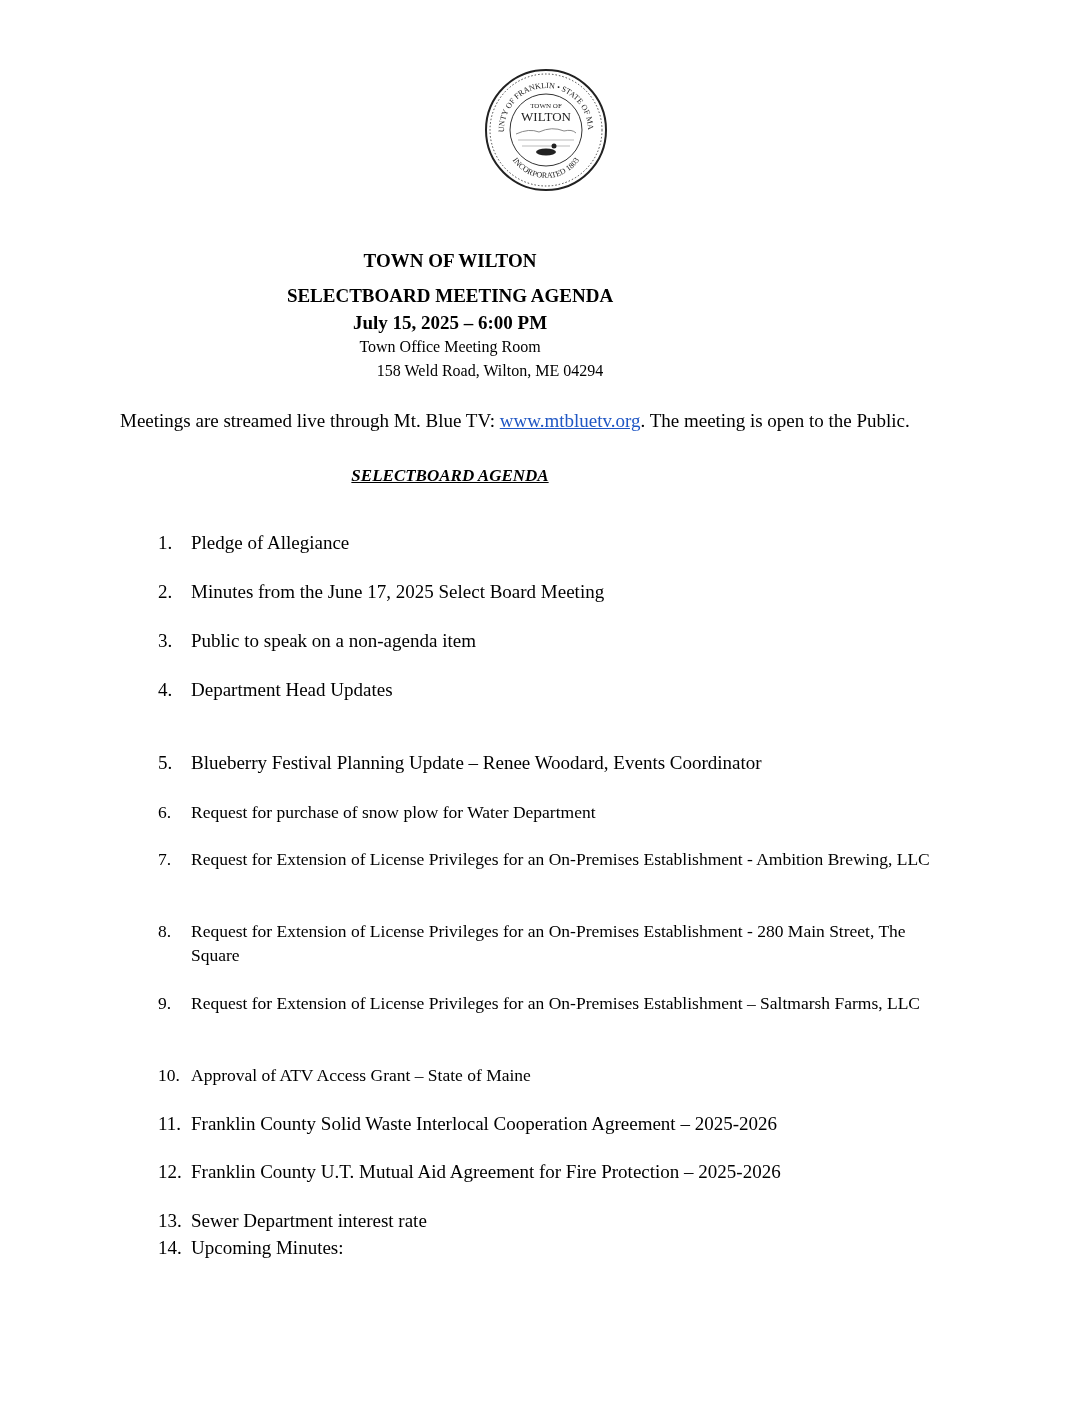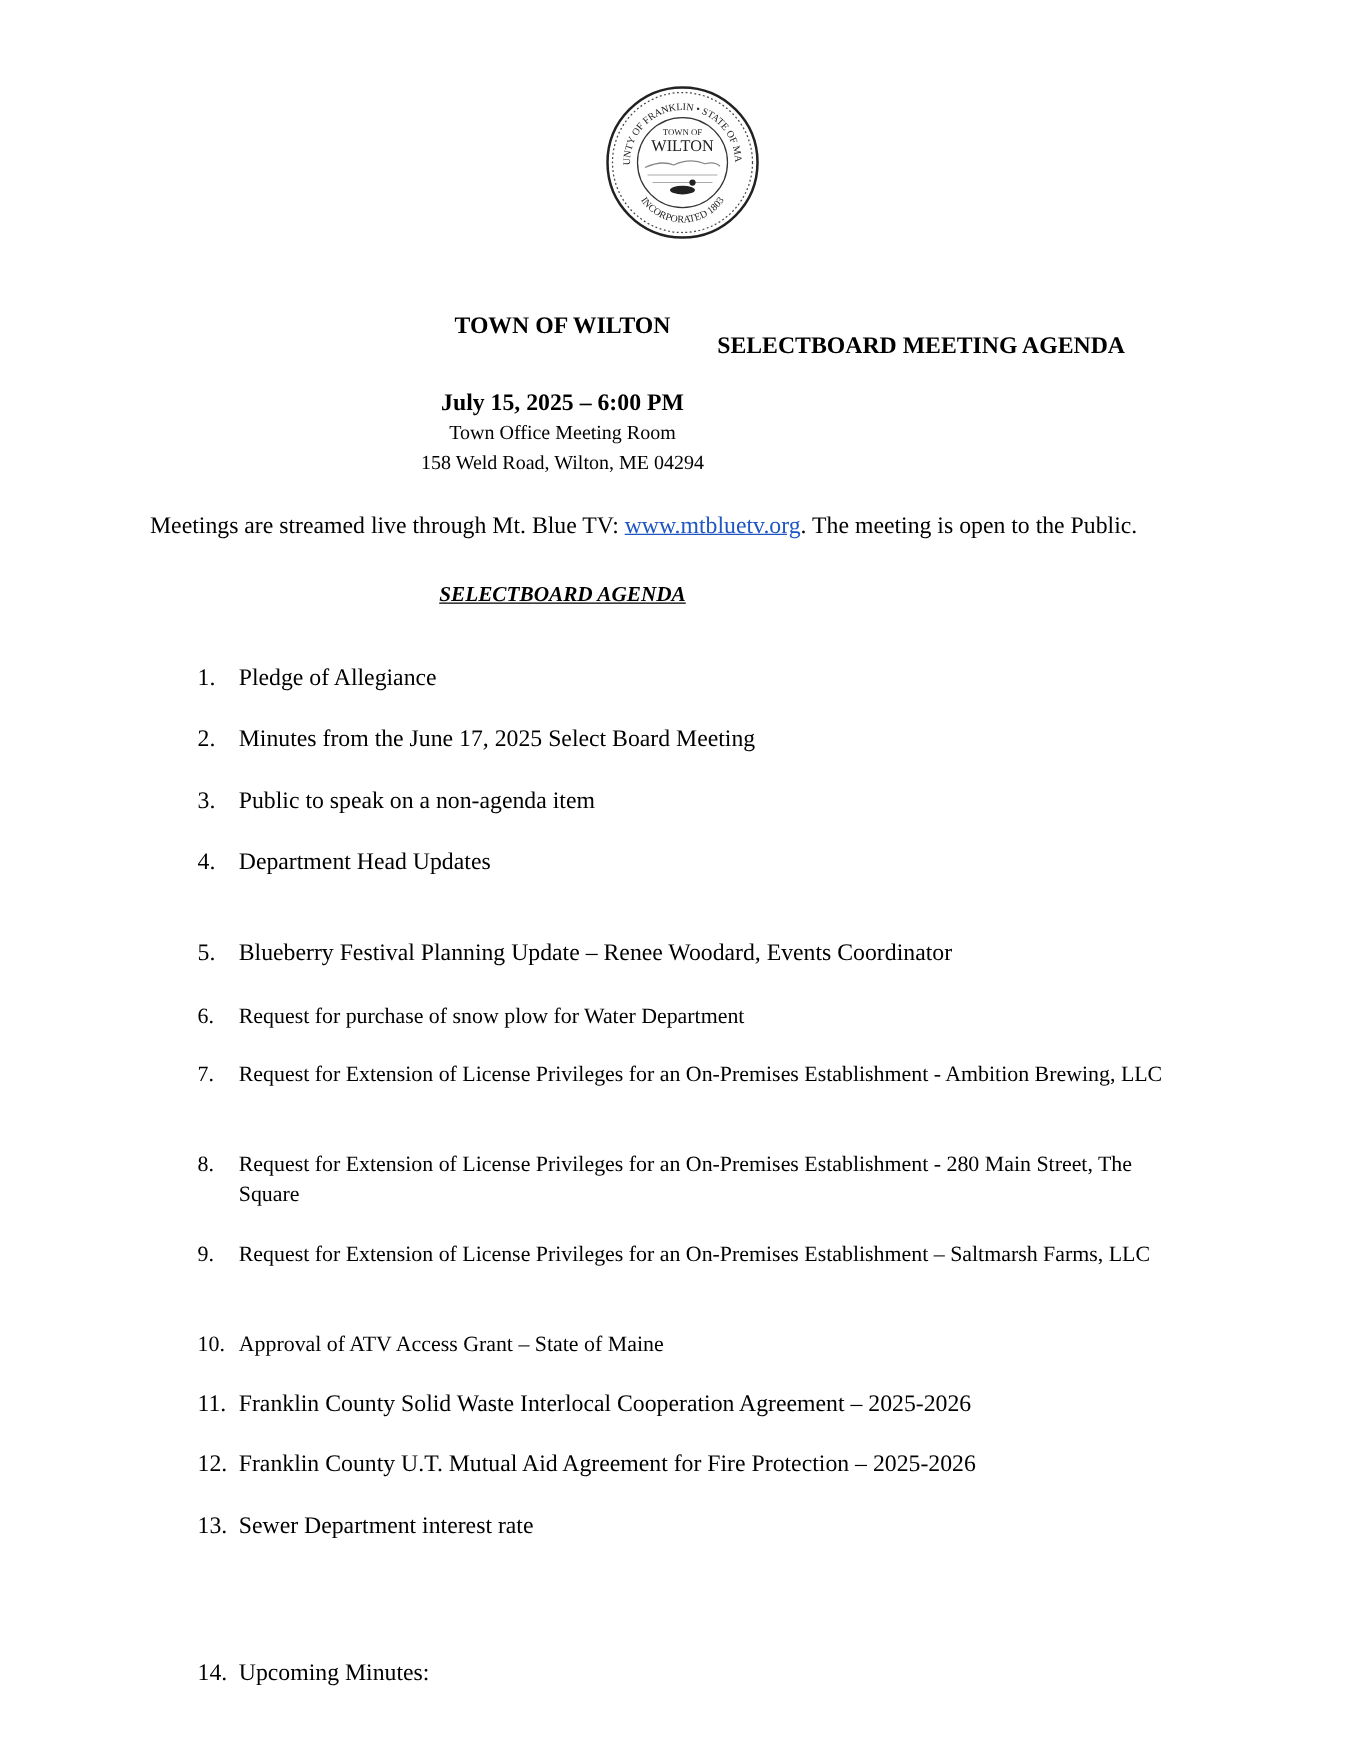--- a/index.html
+++ b/index.html
@@ -7,25 +7,25 @@
     width: 1088px; height: 1408px; position: relative; overflow: hidden;
     font-family: "Liberation Serif", "DejaVu Serif", serif;
     color: #000;
   }
   .seal {
     position: absolute; left: 484px; top: 68px; width: 124px; height: 124px;
   }
   .center { position: absolute; left: 0; width: 900px; text-align: center; }
   .title { font-weight: bold; font-size: 19px; line-height: 26px; }
   .t1 { top: 248px; }
-  .t2 { top: 264px; text-align: right; }
+  .t2 { top: 283px; }
   .date { top: 311px; font-weight: bold; font-size: 19px; line-height: 24px; }
   .loc { font-size: 16px; line-height: 24px; }
   .l1 { top: 335px; }
-  .l2 { top: 359px; }
+  .l2 { top: 359px; margin-left: 40px; }
   .stream {
     position: absolute; left: 120px; width: 848px; top: 409px;
     text-align: left; font-size: 19px; line-height: 24px;
   }
   .stream a { color: #1f56c4; text-decoration: underline; }
   .agenda-head {
     top: 464px; font-weight: bold; font-size: 17px; line-height: 24px; font-style: italic;
   }
   .agenda-head span { text-decoration: underline; }
   .item {
@@ -125,18 +125,18 @@
   <span class="txt">Franklin County Solid Waste Interlocal Cooperation Agreement – 2025-2026</span>
 </div>
 <div class="item" style="top:1160px">
   <span class="num">12.</span>
   <span class="txt">Franklin County U.T. Mutual Aid Agreement for Fire Protection – 2025-2026</span>
 </div>
 <div class="item" style="top:1209px">
   <span class="num">13.</span>
   <span class="txt">Sewer Department interest rate</span>
 </div>
-<div class="item" style="top:1327px">
+<div class="item" style="top:1236px">
   <span class="num">14.</span>
   <span class="txt">
     <span>Upcoming Minutes:</span><br>
   </span>
 </div>
 
 </body></html>

